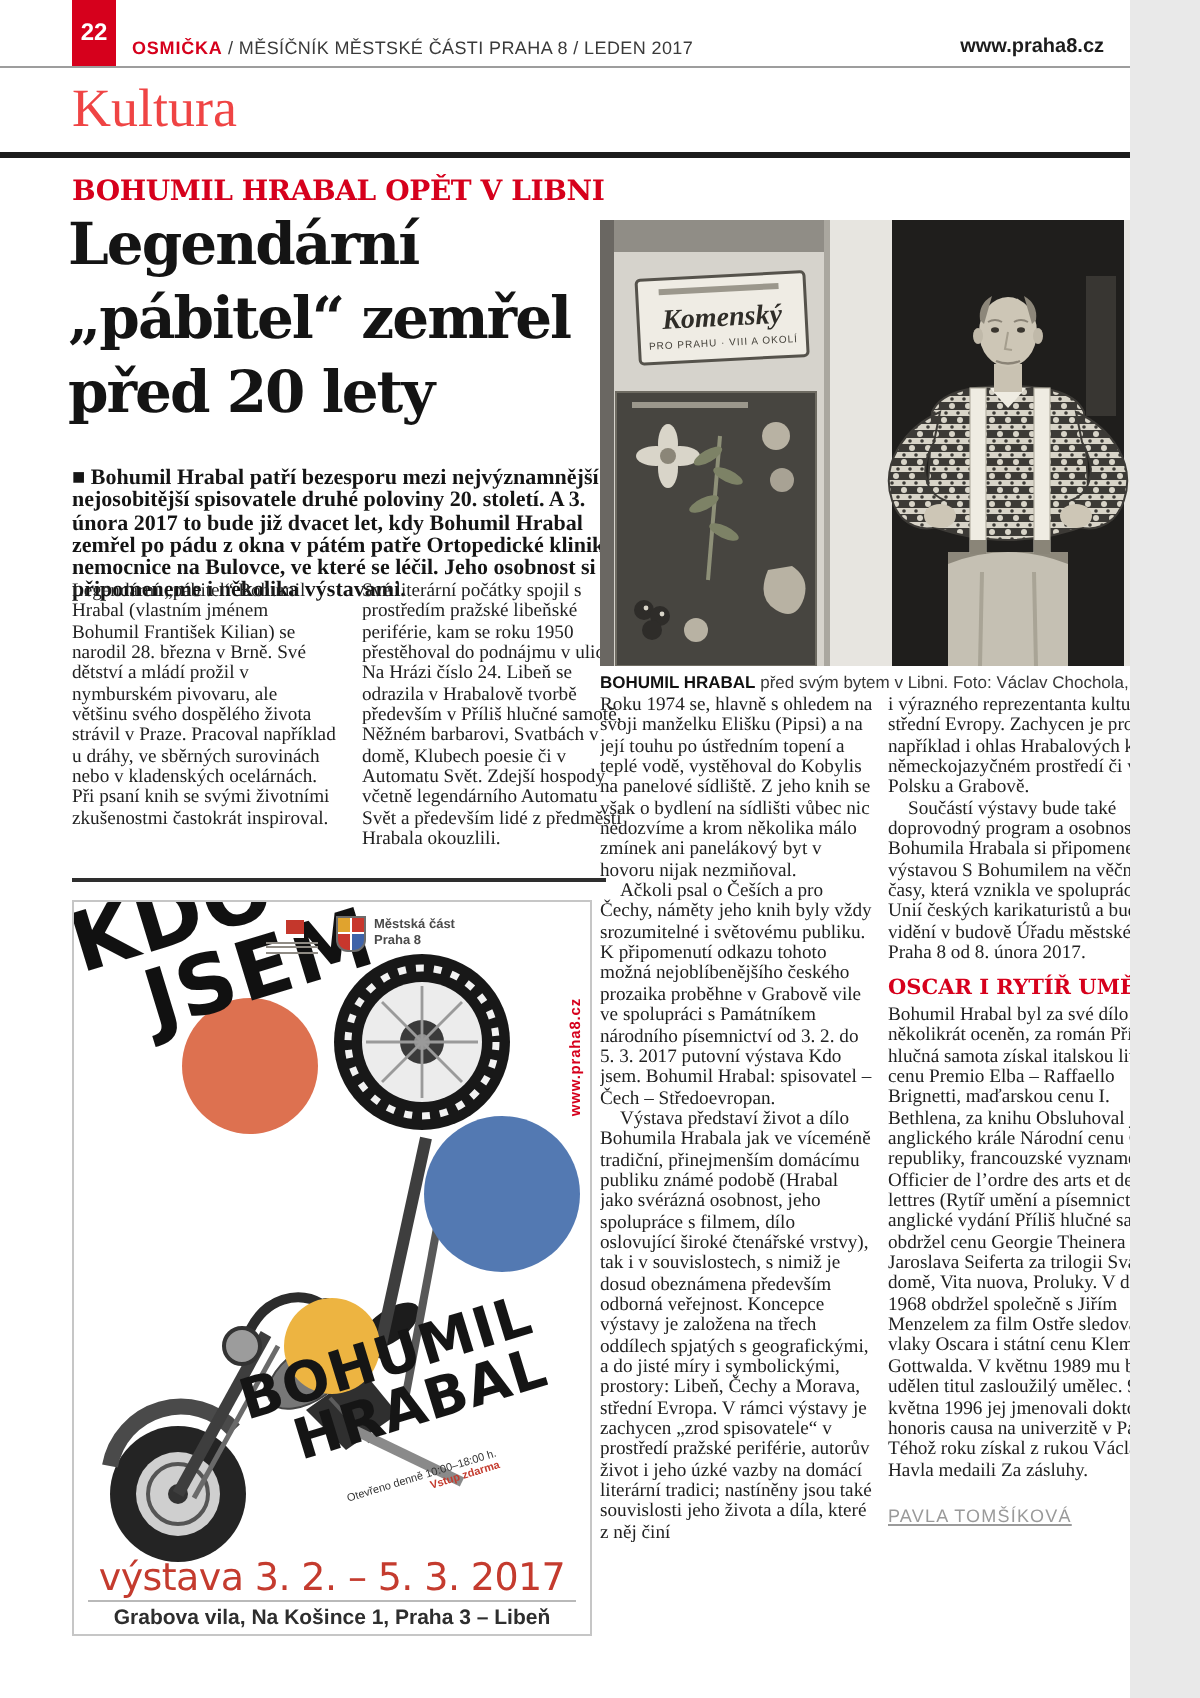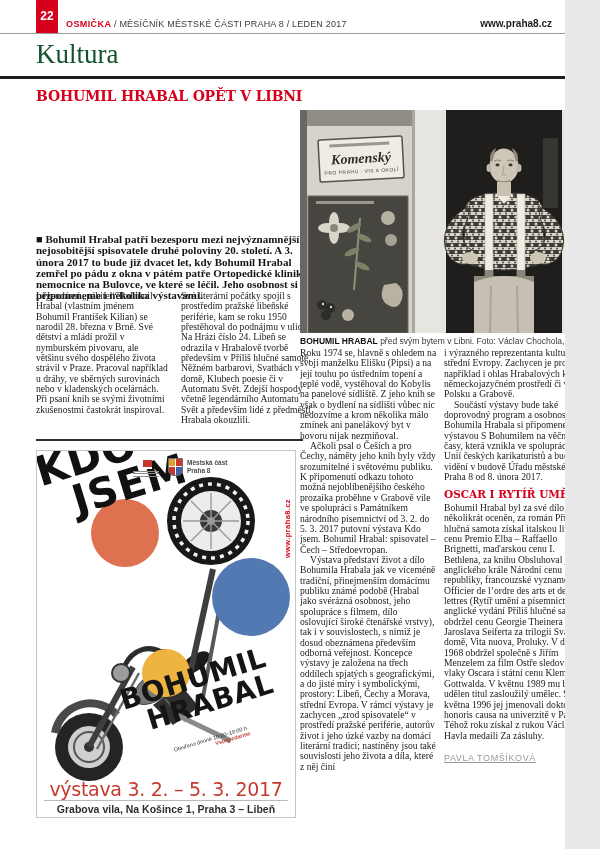--- a/index.html
+++ b/index.html
@@ -6,21 +6,21 @@
   .page{position:relative;width:565px;height:849px;background:#ffffff;overflow:hidden;
         font-family:"Liberation Serif",serif;color:#1f1f1f;}
   
   .pageno{position:absolute;left:36px;top:0;width:22px;height:33px;background:#d6001c;
           color:#fff;font:700 12px/33px "Liberation Sans",sans-serif;text-align:center;}
   .masthead{position:absolute;left:66px;top:19px;font:700 9px "Liberation Sans",sans-serif;
             color:#d6001c;letter-spacing:.4px;}
   .masthead-suffix{font-weight:400;color:#3a3a3a;letter-spacing:.2px;}
   .website{position:absolute;right:13px;top:18px;font:700 10px "Liberation Sans",sans-serif;color:#1c1c1c;}
   .hairline{position:absolute;left:0;top:33px;width:600px;height:1px;background:#9d9d9d;}
-  .section-title{position:absolute;left:36px;top:39px;font:400 27px "Liberation Serif",serif;color:#14532d;}
+  .section-title{position:absolute;left:36px;top:39px;font:400 27px "Liberation Serif",serif;color:#ef4444;}
   .thickrule{position:absolute;left:0;top:76px;width:600px;height:3px;background:#1d1d1d;}
   
   .kicker{position:absolute;left:36px;top:88px;font:700 14px "DejaVu Serif",serif;color:#d6001c;letter-spacing:-.2px;}
   .headline{position:absolute;left:34px;top:104px;width:272px;
             font:700 29px/37px "DejaVu Serif",serif;color:#141414;letter-spacing:-1px;white-space:nowrap;}
   .lead{position:absolute;left:36px;top:234px;width:272px;
         font:700 11px/11.3px "Liberation Serif",serif;color:#151515;}
   
   .bodycol{position:absolute;font:400 9.6px/10.35px "Liberation Serif",serif;color:#222;overflow:hidden;}
   .bodycol p{margin:0;}
@@ -79,20 +79,25 @@
   <div class="pageno">22</div>
   <div class="masthead">
     <span>OSMIČKA</span><span class="masthead-suffix"> / MĚSÍČNÍK MĚSTSKÉ ČÁSTI PRAHA 8 / LEDEN 2017</span>
   </div>
   <div class="website">www.praha8.cz</div>
   <div class="hairline"></div>
   <div class="section-title">Kultura</div>
   <div class="thickrule"></div>
 
   <div class="kicker">BOHUMIL HRABAL OPĚT V LIBNI</div>
+  <div class="headline">
+    <div>Legendární</div>
+    <div>„pábitel“ zemřel</div>
+    <div>před 20 lety</div>
+  </div>
   <div class="lead">■ Bohumil Hrabal patří bezesporu mezi nejvýznamnější a nejosobitější spisovatele druhé poloviny 20. století. A 3. února 2017 to bude již dvacet let, kdy Bohumil Hrabal zemřel po pádu z okna v pátém patře Ortopedické kliniky nemocnice na Bulovce, ve které se léčil. Jeho osobnost si připomeneme i několika výstavami.</div>
 
   <div class="bodycol col1">
     <p>Legendární „pábitel“ Bohumil Hrabal (vlastním jménem Bohumil František Kilian) se narodil 28. března v Brně. Své dětství a mládí prožil v nymburském pivovaru, ale většinu svého dospělého života strávil v Praze. Pracoval například u dráhy, ve sběrných surovinách nebo v kladenských ocelárnách. Při psaní knih se svými životními zkušenostmi častokrát inspiroval.</p>
   </div>
   <div class="bodycol col2">
     <p>Své literární počátky spojil s prostředím pražské libeňské periférie, kam se roku 1950 přestěhoval do podnájmu v ulici Na Hrázi číslo 24. Libeň se odrazila v Hrabalově tvorbě především v Příliš hlučné samotě, Něžném barbarovi, Svatbách v domě, Klubech poesie či v Automatu Svět. Zdejší hospody včetně legendárního Automatu Svět a především lidé z předměstí Hrabala okouzlili.</p>
   </div>
 
   <svg class="photo" width="288" height="223" viewBox="0 0 288 223">

